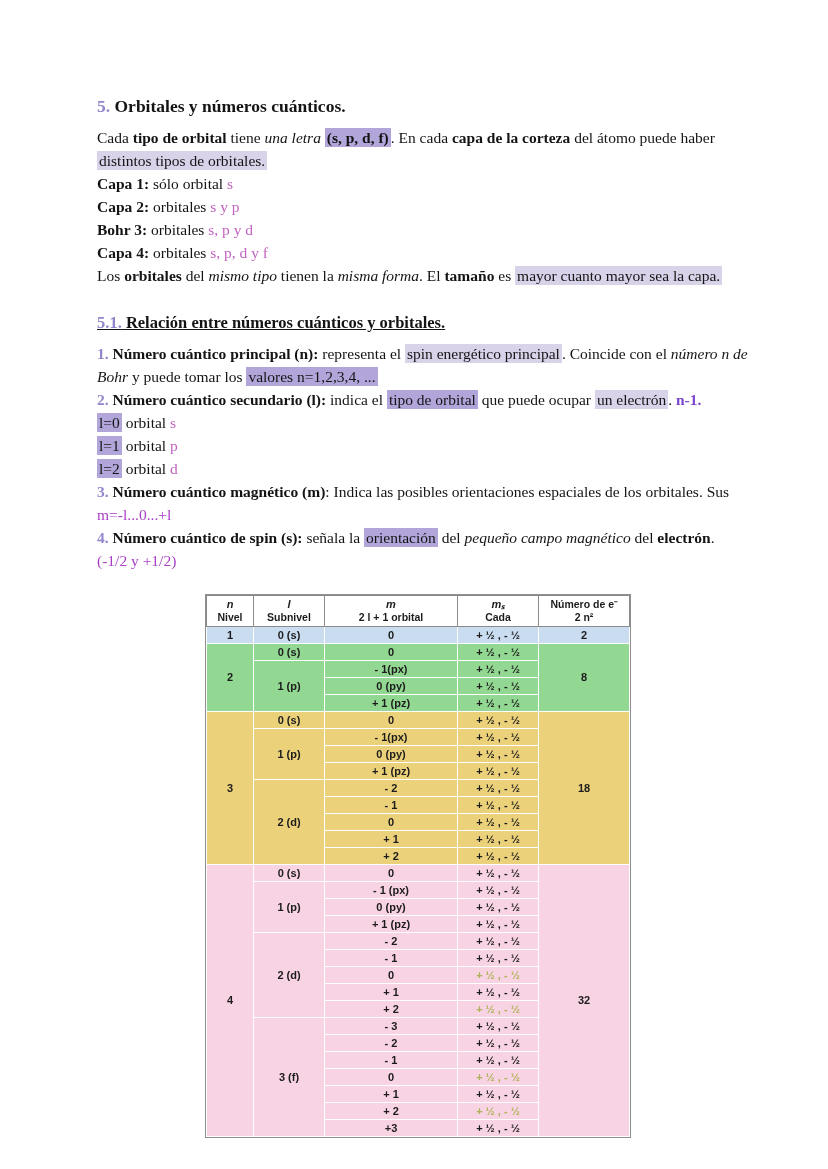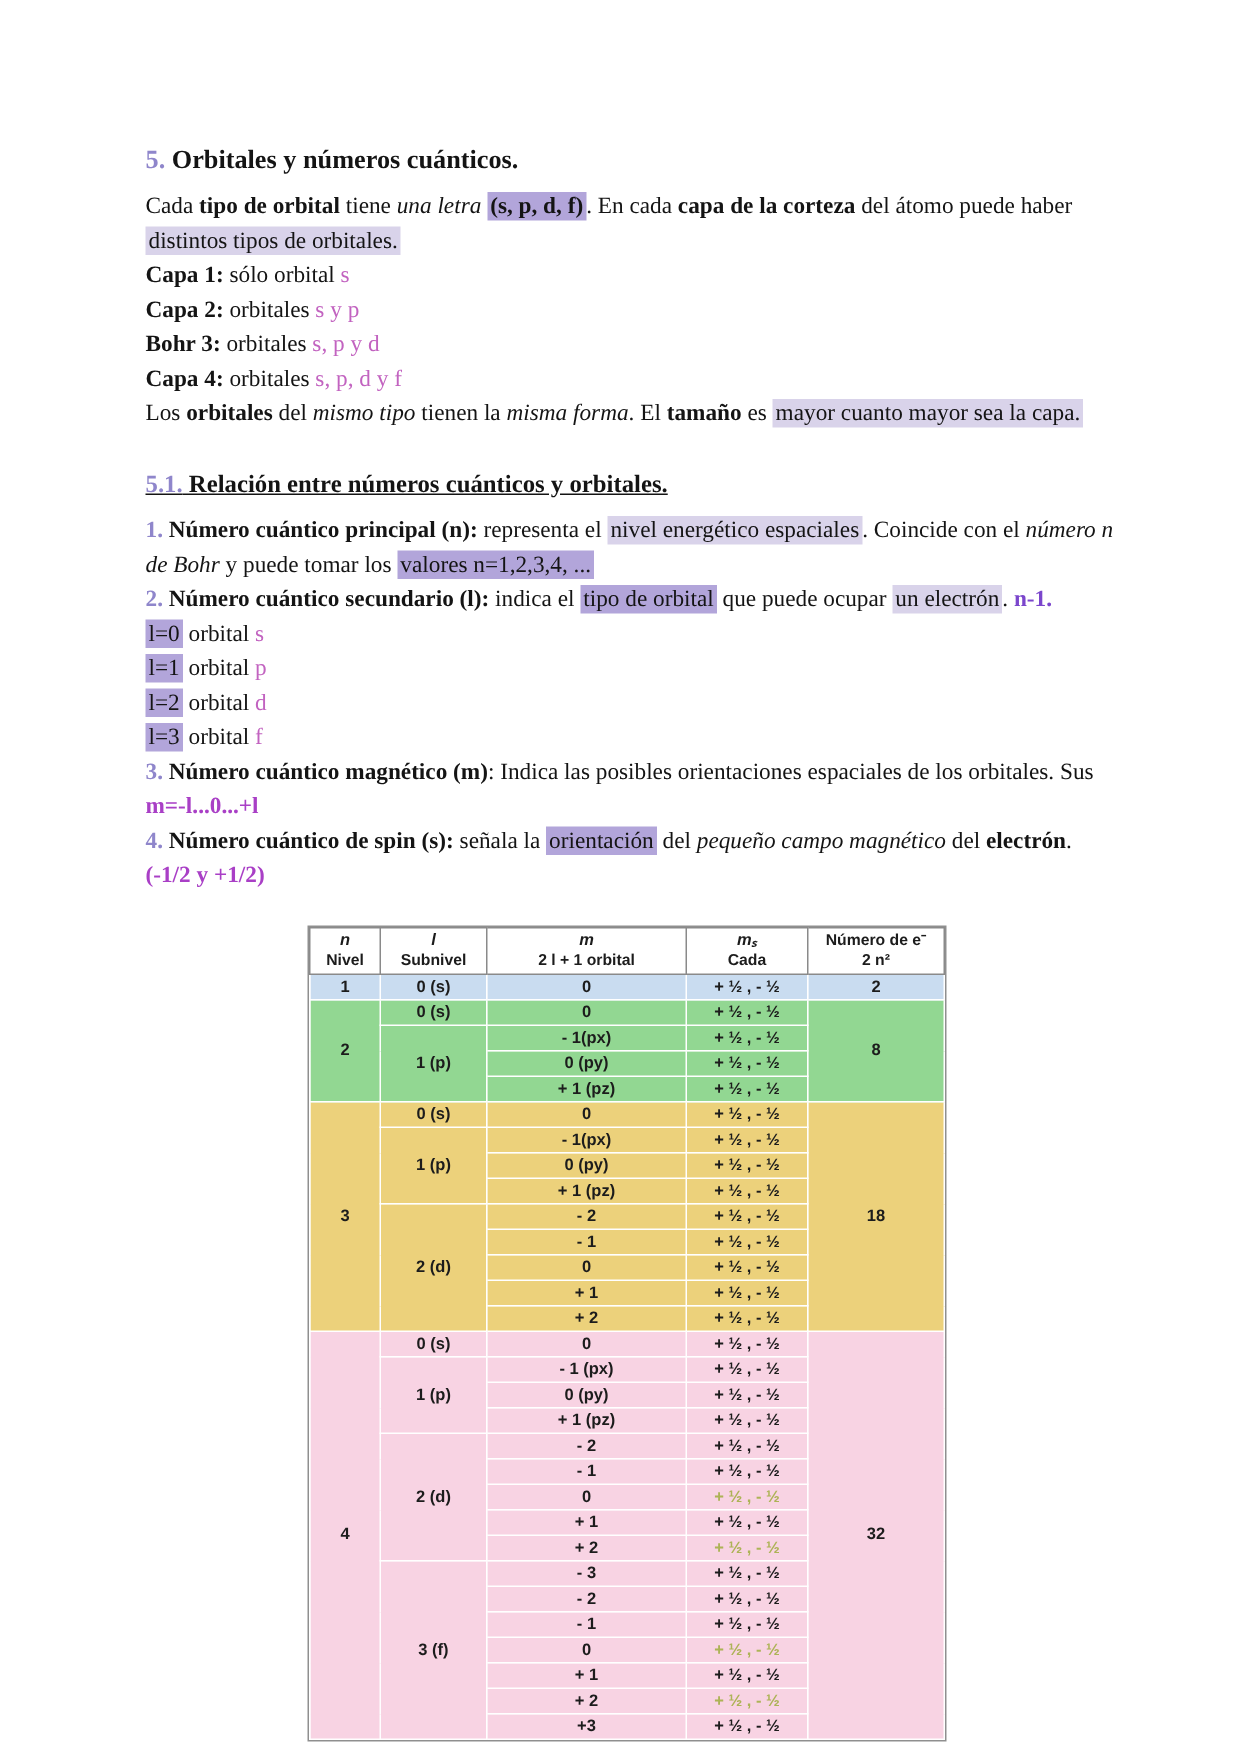--- a/index.html
+++ b/index.html
@@ -13,21 +13,21 @@
   .doc p{margin:0;}
   h1.title{font-size:17.5px;line-height:22px;margin:0 0 9px 0;font-weight:bold;}
   h2.subtitle{font-size:16.5px;line-height:22px;margin:25px 0 8px 0;font-weight:bold;text-decoration:underline;}
   .b{font-weight:bold;}
   .i{font-style:italic;}
   .lilac{color:var(--accent-lilac);font-weight:bold;}
   .hl-dark{background:var(--hl-dark);padding:1px 2px;}
   .hl-light{background:var(--hl-light);padding:1px 2px;}
   .letter{color:var(--orbital-letter);}
   .purple-b{color:var(--inline-purple);font-weight:bold;}
-  .magenta-b{color:var(--inline-magenta);font-weight:bold;}
+  .magenta-b{color:var(--inline-magenta);font-weight:normal;}
 
   
   .table-wrap{
     margin:22px 0 0 108px;display:inline-block;
     border:1px solid #8f8f8f;background:#fff;
   }
   table.qtable{
     border-collapse:collapse;table-layout:fixed;
     font-family:"Liberation Sans", sans-serif;font-weight:bold;
     font-size:11px;color:#1c1c1c;
@@ -66,28 +66,27 @@
 
     <p><span class="b">Capa 1:</span><span> sólo orbital </span><span class="letter">s</span></p>
     <p><span class="b">Capa 2:</span><span> orbitales </span><span class="letter">s y p</span></p>
     <p><span class="b">Bohr 3:</span><span> orbitales </span><span class="letter">s, p y d</span></p>
     <p><span class="b">Capa 4:</span><span> orbitales </span><span class="letter">s, p, d y f</span></p>
 
     <p><span>Los </span><span class="b">orbitales</span><span> del </span><span class="i">mismo tipo</span><span> tienen la </span><span class="i">misma forma</span><span>. El </span><span class="b">tamaño</span><span> es </span><span class="hl-light">mayor cuanto mayor sea la capa.</span></p>
 
     <h2 class="subtitle"><span class="lilac">5.1.</span><span> Relación entre números cuánticos y orbitales.</span></h2>
 
-    <p><span class="lilac">1. </span><span class="b">Número cuántico principal (n):</span><span> representa el </span><span class="hl-light">nivel energético espaciales</span><span>. Coincide con el </span><span class="i">número n de Bohr</span><span> y puede tomar los </span><span class="hl-dark">valores n=1,2,3,4, ...</span></p>
+    <p><span class="lilac">1. </span><span class="b">Número cuántico principal (n):</span><span> representa el </span><span class="hl-light">spin energético principal</span><span>. Coincide con el </span><span class="i">número n de Bohr</span><span> y puede tomar los </span><span class="hl-dark">valores n=1,2,3,4, ...</span></p>
 
     <p><span class="lilac">2. </span><span class="b">Número cuántico secundario (l):</span><span> indica el </span><span class="hl-dark">tipo de orbital</span><span> que puede ocupar </span><span class="hl-light">un electrón</span><span>. </span><span class="purple-b">n-1.</span></p>
 
     <p><span class="hl-dark">l=0</span><span> orbital </span><span class="letter">s</span></p>
     <p><span class="hl-dark">l=1</span><span> orbital </span><span class="letter">p</span></p>
     <p><span class="hl-dark">l=2</span><span> orbital </span><span class="letter">d</span></p>
-    <p><span class="hl-dark">l=3</span><span> orbital </span><span class="letter">f</span></p>
 
     <p><span class="lilac">3. </span><span class="b">Número cuántico magnético (m)</span><span>: Indica las posibles orientaciones espaciales de los orbitales. Sus</span></p>
     <p><span class="magenta-b">m=-l...0...+l</span></p>
 
     <p><span class="lilac">4. </span><span class="b">Número cuántico de spin (s):</span><span> señala la </span><span class="hl-dark">orientación</span><span> del </span><span class="i">pequeño campo magnético</span><span> del </span><span class="b">electrón</span><span>.</span></p>
     <p><span class="magenta-b">(-1/2 y +1/2)</span></p>
 
     <div class="table-wrap">
       <table class="qtable">
         <colgroup>

